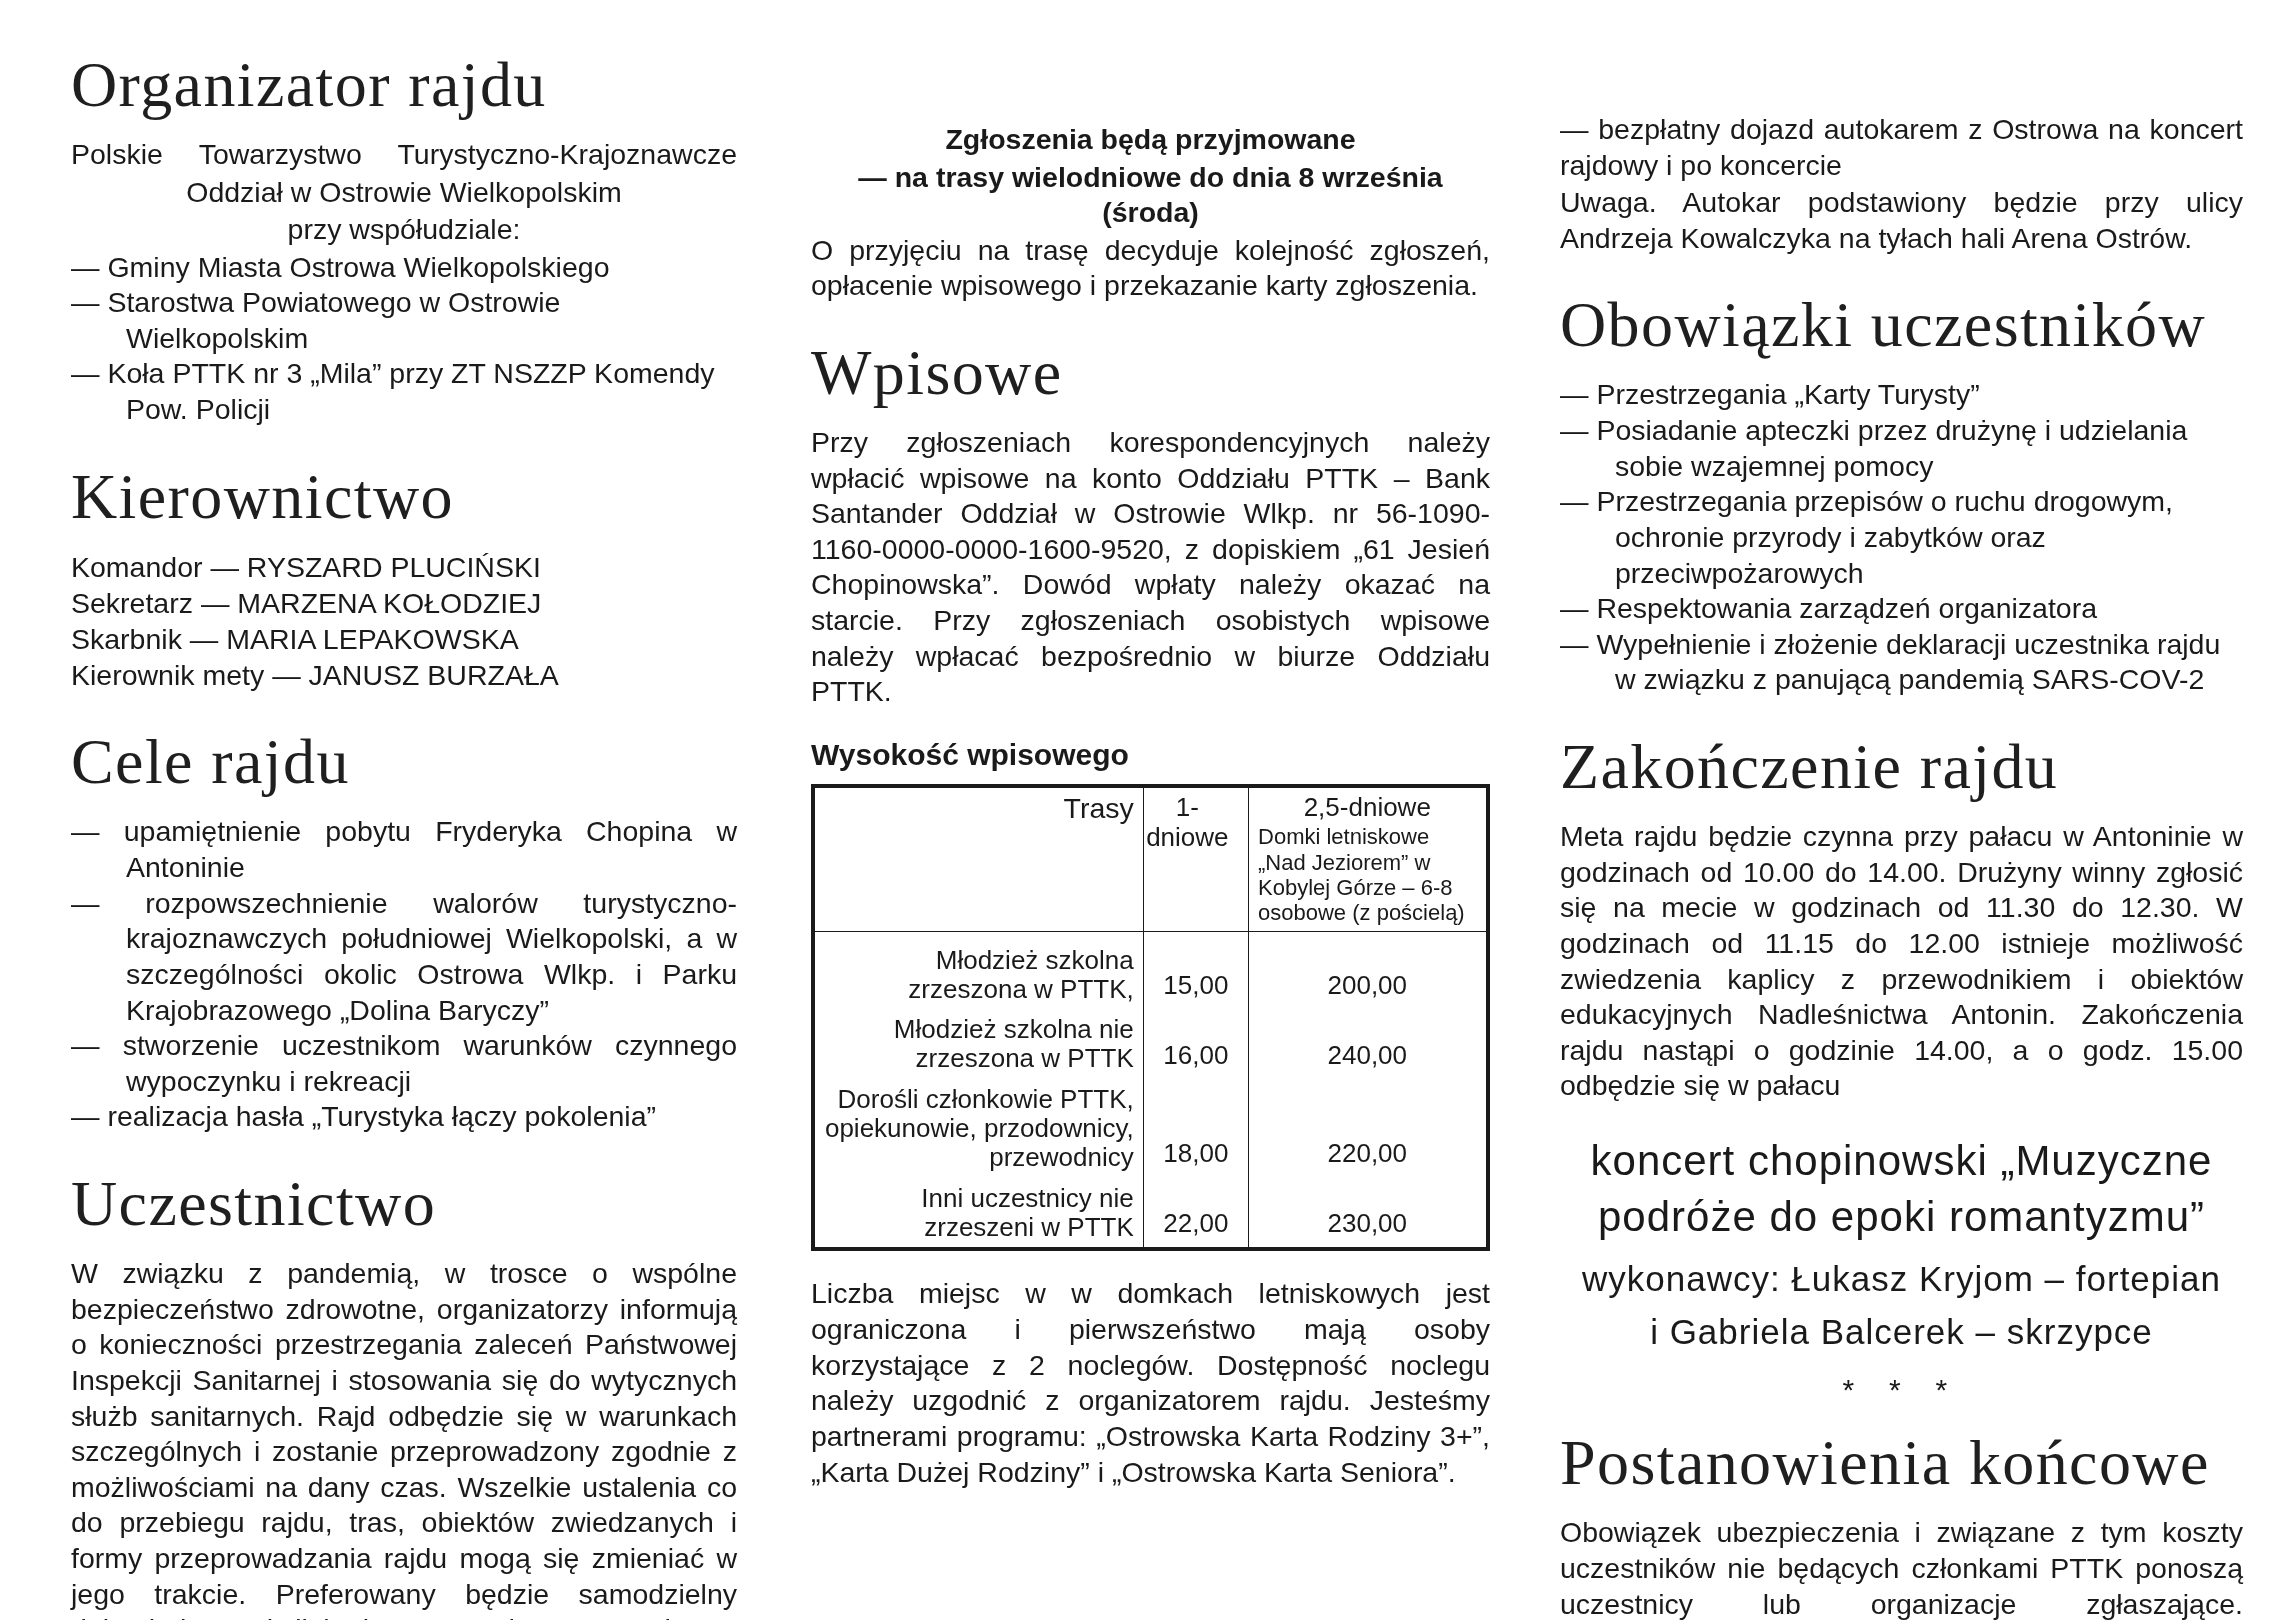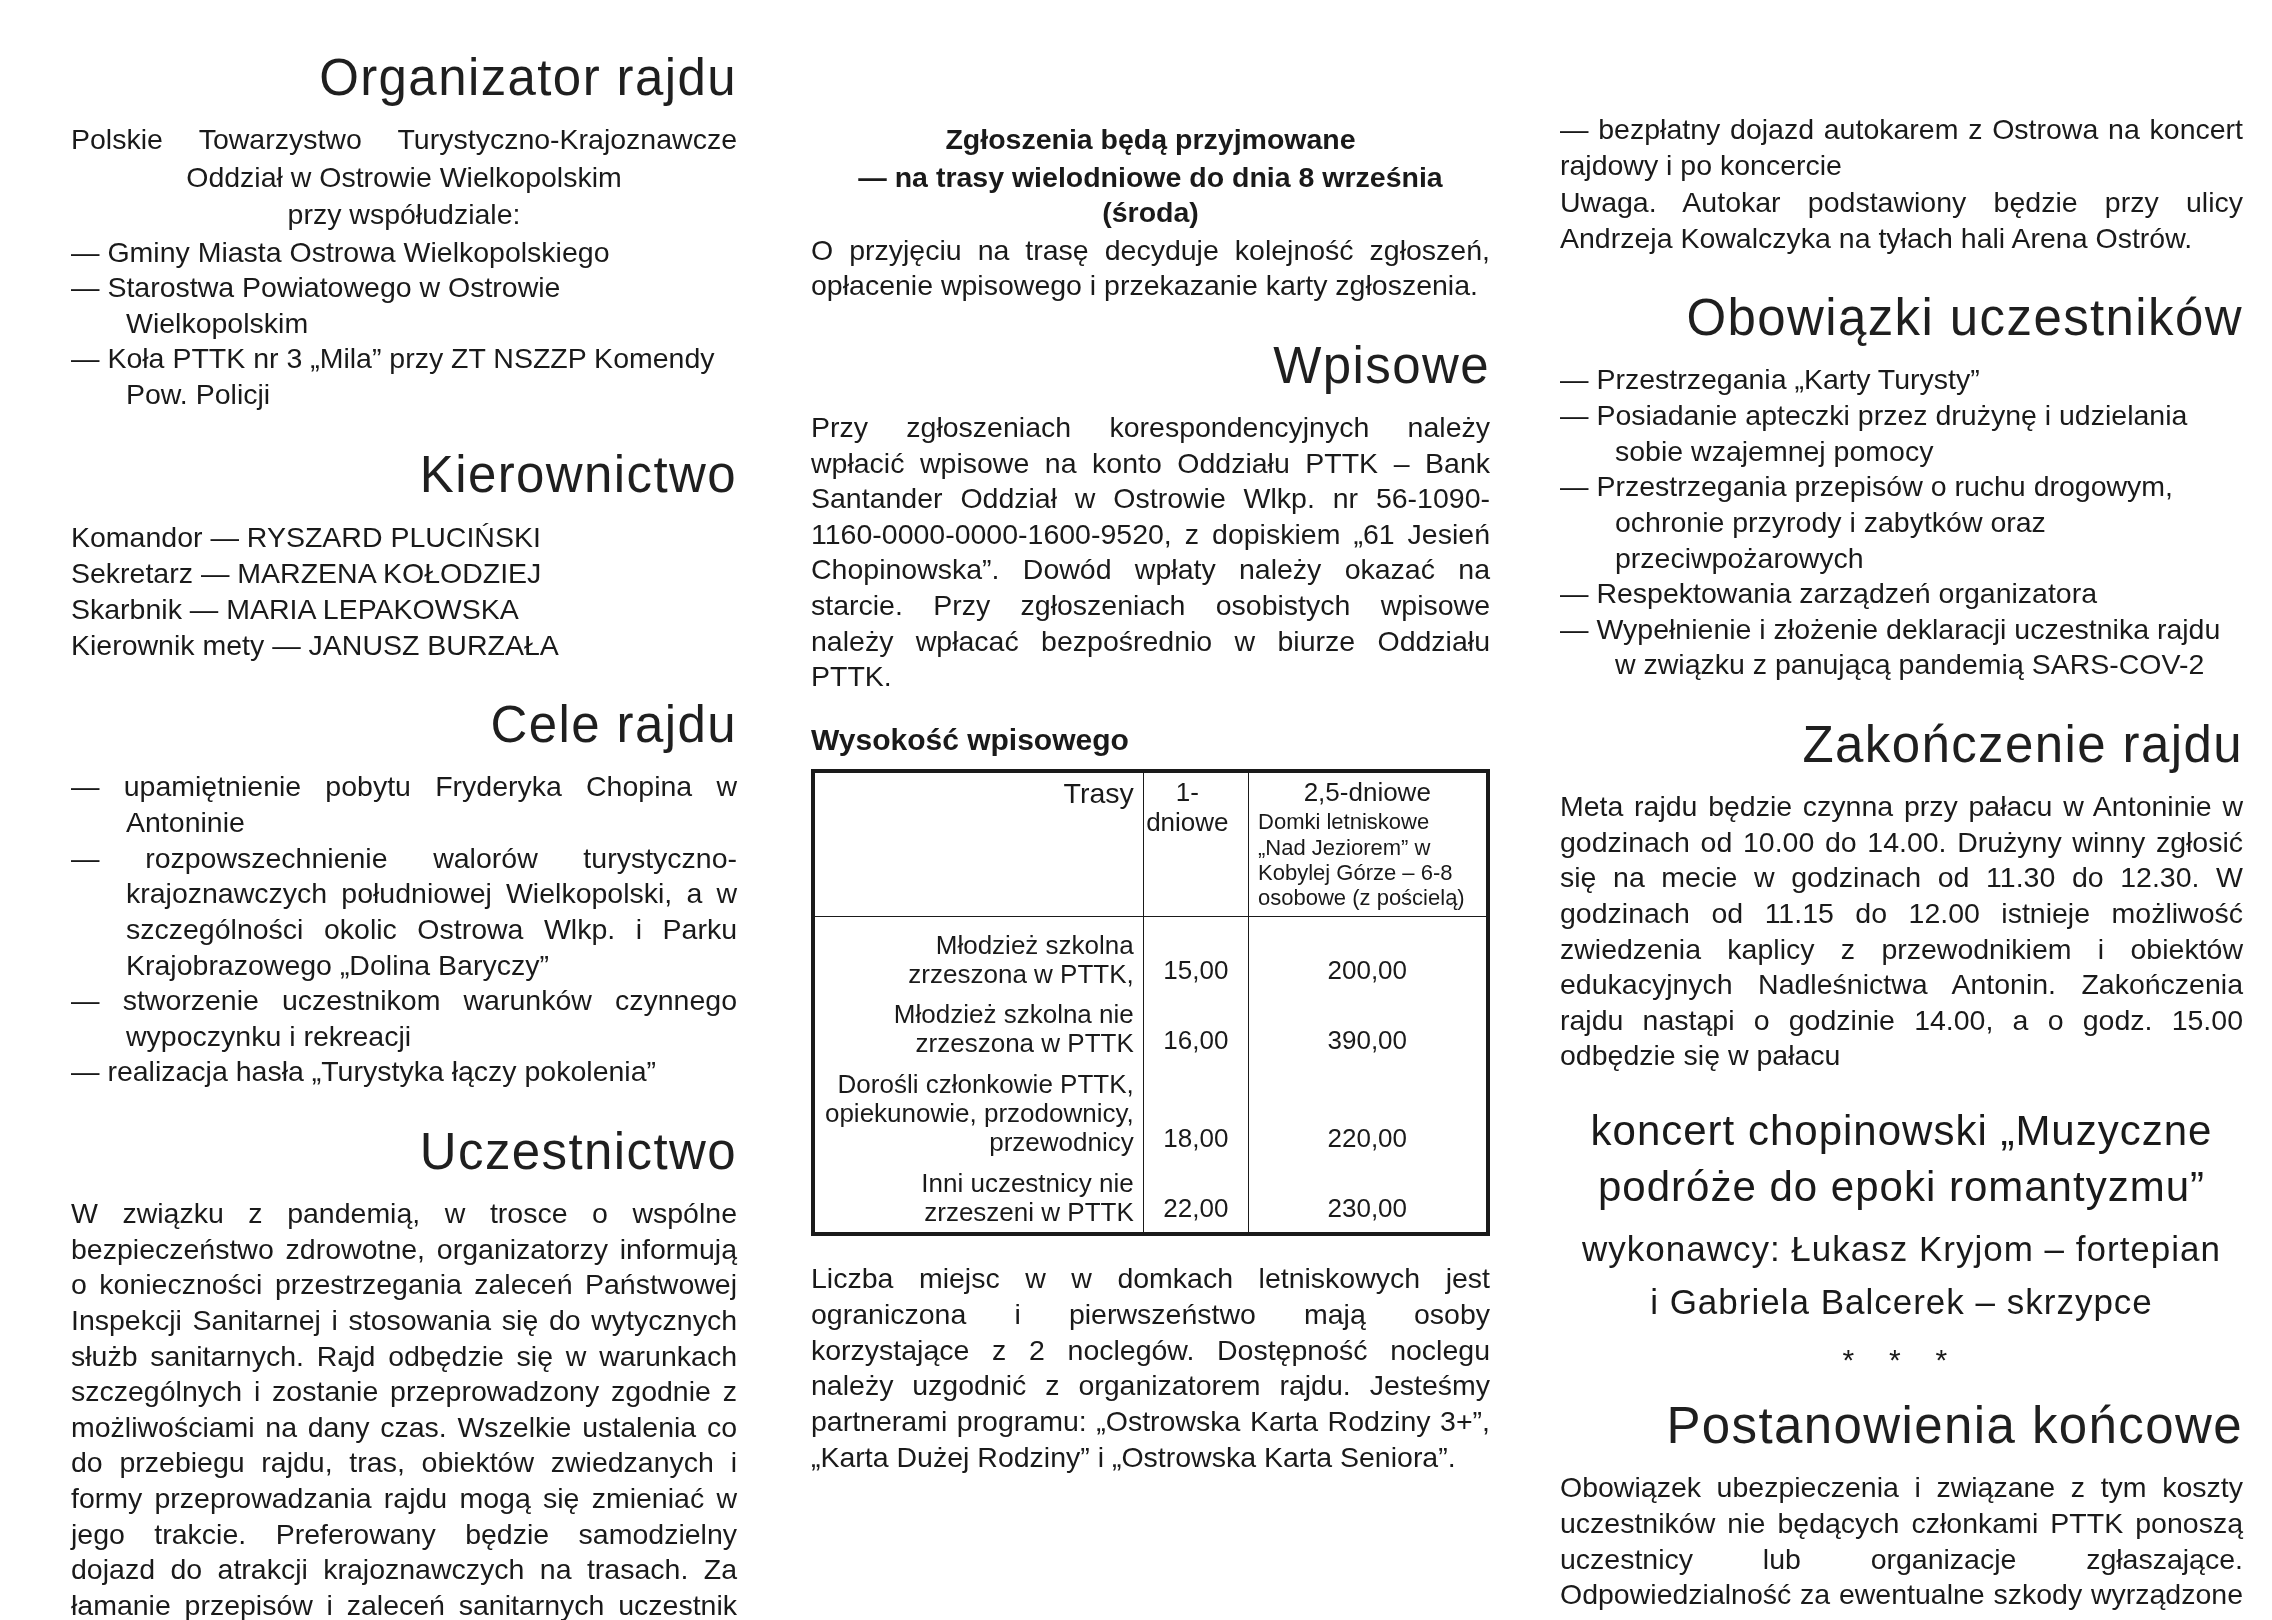--- a/index.html
+++ b/index.html
@@ -10,26 +10,27 @@
     overflow:hidden;
     font-family:"Liberation Sans",sans-serif;
     color:#1a1a1a;
   }
   .col{position:absolute;top:0;}
   .col1{left:71px;width:666px;}
   .col2{left:811px;width:679px;}
   .col3{left:1560px;width:683px;}
 
   h1.section{
-    font-size:51px;
+    font-size:64px;
     font-weight:400;
     letter-spacing:1.4px;
-    text-align:right;
+    text-align:left;
     margin:32px 0 15px 0;
     color:#1f1f1f;
+    font-family:Liberation Serif, serif;
   }
   .body-par{
     font-size:28.5px;
     line-height:1.25;
     margin:0 0 1.9px 0;
     text-align:justify;
   }
   .body-par.left{text-align:center;}
   .stretch{text-align:justify;text-align-last:justify;}
   .hang{
@@ -140,21 +141,21 @@
       </thead>
       <tbody>
         <tr>
           <td>Młodzież szkolna zrzeszona w PTTK,</td>
           <td class="val">15,00</td>
           <td class="val">200,00</td>
         </tr>
         <tr>
           <td>Młodzież szkolna nie zrzeszona w PTTK</td>
           <td class="val">16,00</td>
-          <td class="val">390,00</td>
+          <td class="val">240,00</td>
         </tr>
         <tr>
           <td>Dorośli członkowie PTTK, opiekunowie, przodownicy, przewodnicy</td>
           <td class="val">18,00</td>
           <td class="val">220,00</td>
         </tr>
         <tr>
           <td>Inni uczestnicy nie zrzeszeni w PTTK</td>
           <td class="val">22,00</td>
           <td class="val">230,00</td>

